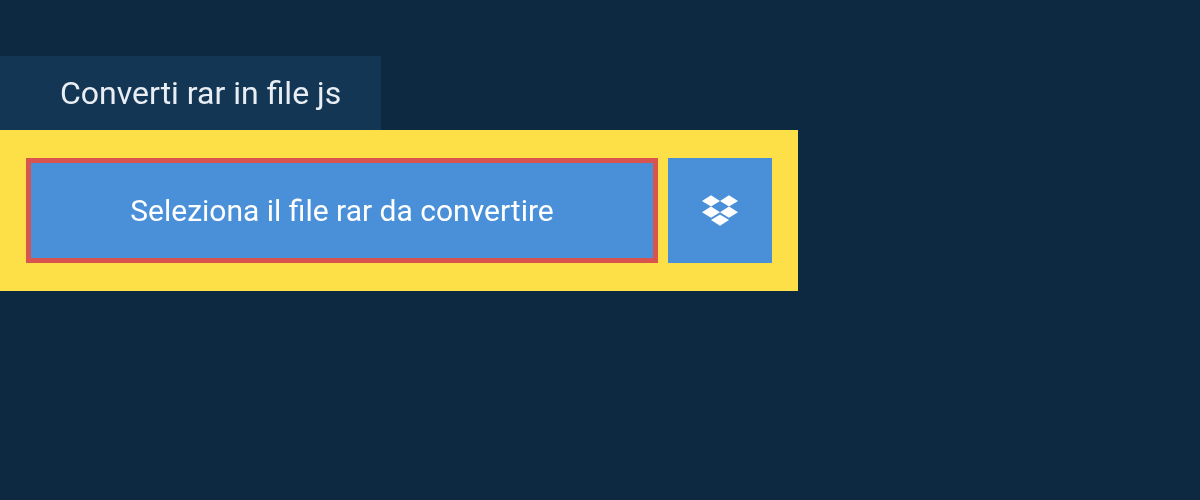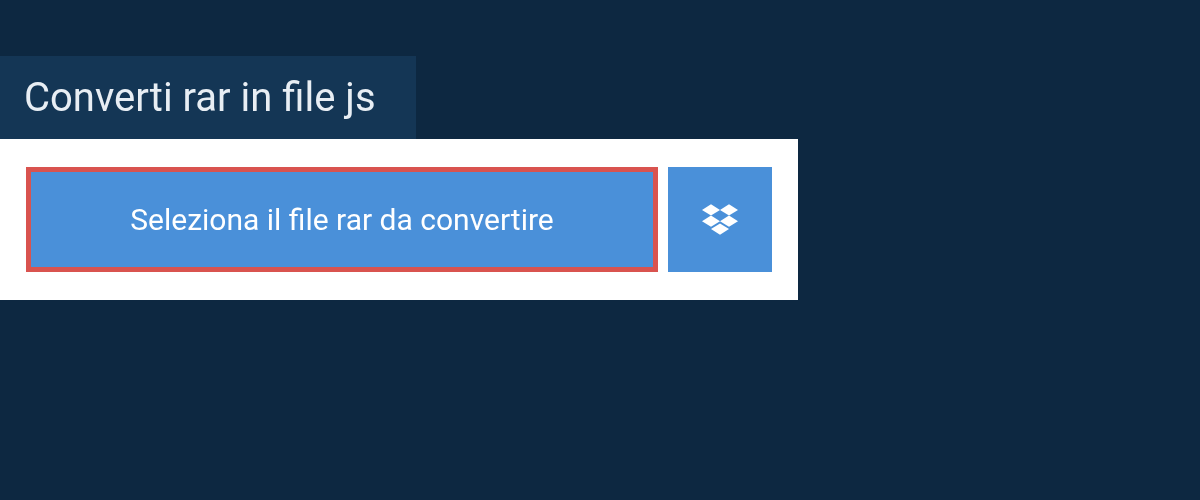--- a/index.html
+++ b/index.html
@@ -15,25 +15,26 @@
     overflow: hidden;
   }
   .tab-container {
     display: inline-block;
     background: #143655;
     padding: 18px 40px 18px 24px;
     margin-top: 56px;
   }
   .tab-title {
     color: #e8eef4;
-    font-size: 40px;
+    font-size: 32px;
     font-weight: 400;
+    margin-left: 36px;
   }
   .content-panel {
-    background: #ffffff;
+    background: #fde047;
     width: 798px;
     padding: 28px 26px;
     display: flex;
     gap: 10px;
   }
   .select-button {
     flex: 1;
     background: #4a90d9;
     border: 5px solid #d9534f;
     color: #fff;

